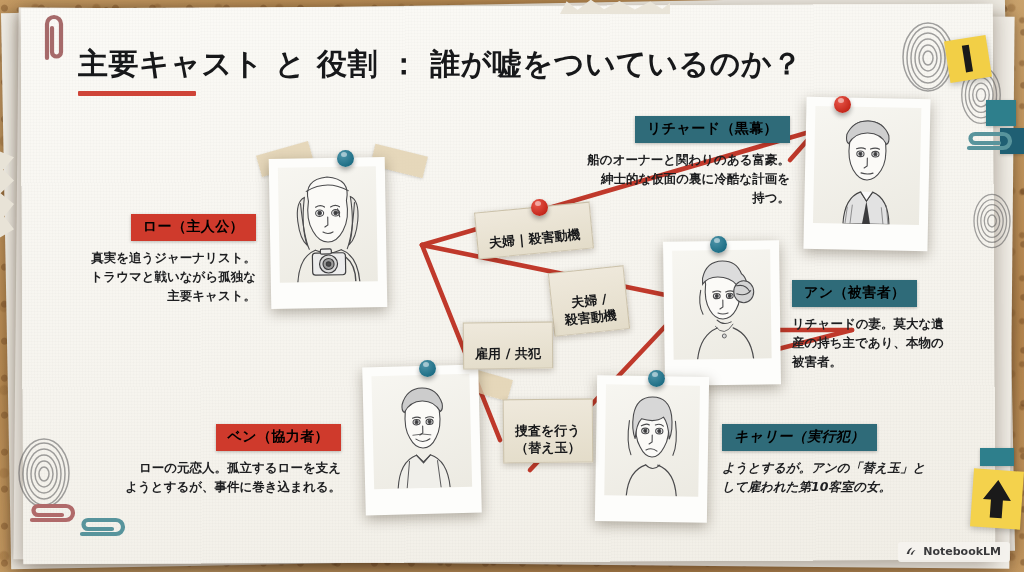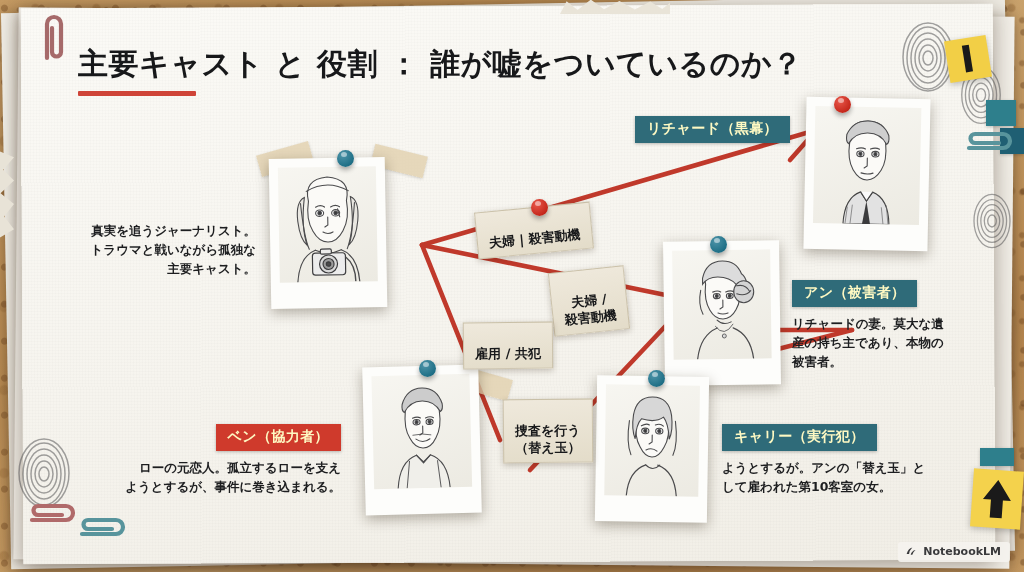--- a/index.html
+++ b/index.html
@@ -86,21 +86,21 @@
   .pin-red  { background: radial-gradient(circle at 34% 30%, #e8574a, #c5281c 70%, #9e1b12); }
 
   
   .tape { position:absolute; background: rgba(226,209,174,.82);
     box-shadow: 0 1px 3px rgba(0,0,0,.14); }
 
   
   .char { position:absolute; }
   .badge {
     display:inline-block; padding:4px 12px 5px 12px;
-    color:#fef9c3; font-size:14px; font-weight:700; letter-spacing:.4px;
+    color:#000000; font-size:14px; font-weight:700; letter-spacing:.4px;
     box-shadow: 0 1px 3px rgba(0,0,0,.25); white-space:nowrap;
   }
   .badge-red  { background:#cf3a2c; }
   .badge-teal { background:#2f6b79; }
   .desc { margin-top:7px; font-size:12.5px; line-height:1.52; color:#1d1e20; font-weight:700; white-space:pre-line; }
   .ta-right { text-align:right; }
   .ta-left  { text-align:left; }
 
   
   .rel {
@@ -372,43 +372,47 @@
     </div>
   </div>
   <div class="pin pin-blue" style="left:648px;top:370px;"></div>
 
   <div class="title-wrap">
     <div class="title">主要キャスト と 役割 ： 誰が嘘をついているのか？</div>
     <div class="title-rule"></div>
   </div>
 
   <div class="char ta-right" style="left:66px;top:214px;width:190px;">
+    <div class="badge badge-red">ロー（主人公）</div>
     <div class="desc">真実を追うジャーナリスト。
 トラウマと戦いながら孤独な
 主要キャスト。</div>
   </div>
 
   <div class="char ta-right" style="left:540px;top:116px;width:250px;">
     <div class="badge badge-teal">リチャード（黒幕）</div>
+    <div class="desc">船のオーナーと関わりのある富豪。
+紳士的な仮面の裏に冷酷な計画を
+持つ。</div>
   </div>
 
   <div class="char ta-left" style="left:792px;top:280px;width:178px;">
     <div class="badge badge-teal">アン（被害者）</div>
     <div class="desc">リチャードの妻。莫大な遺
 産の持ち主であり、本物の
 被害者。</div>
   </div>
 
   <div class="char ta-right" style="left:96px;top:424px;width:245px;">
     <div class="badge badge-red">ベン（協力者）</div>
     <div class="desc">ローの元恋人。孤立するローを支え
 ようとするが、事件に巻き込まれる。</div>
   </div>
 
-  <div class="char ta-left" style="left:722px;top:424px;width:248px;">
+  <div class="char ta-left" style="left:722px;top:424px;width:248px;font-style:italic;">
     <div class="badge badge-teal">キャリー（実行犯）</div>
     <div class="desc">ようとするが。アンの「替え玉」と
 して雇われた第10客室の女。</div>
   </div>
 
   <div class="rel" style="left:476px;top:207px;transform:rotate(-5.5deg);">
     <span>夫婦 | 殺害動機</span>
   </div>
   <div class="pin pin-red" style="left:531px;top:199px;"></div>
 

